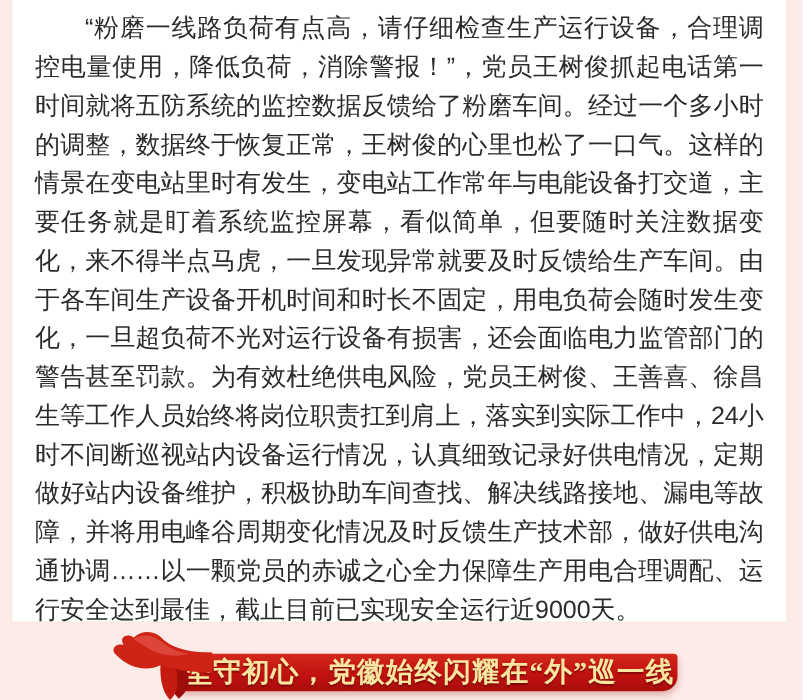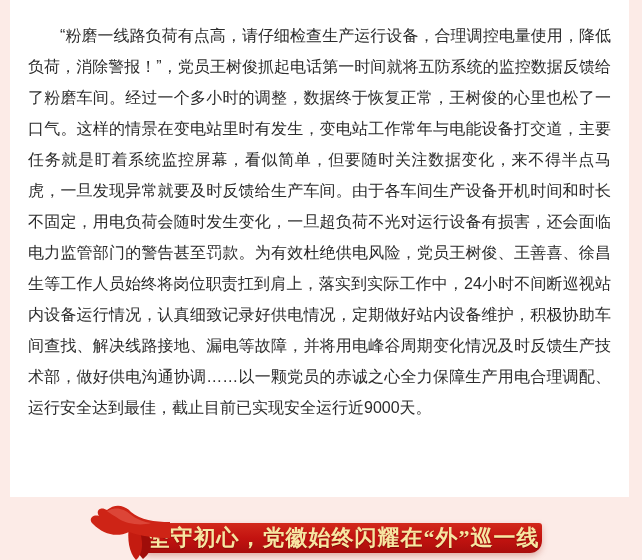--- a/index.html
+++ b/index.html
@@ -9,22 +9,22 @@
     overflow: hidden; position: relative;
     font-family: "Liberation Sans", sans-serif;
   }
   .card {
     position: absolute; left: 10px; top: 0;
     width: 619px; height: 497px;
     background: var(--card-bg, #ffffff);
   }
   .article-text {
     margin: 0;
-    padding: 20px 18px 0 18px;
-    font-size: 16px;
+    padding: 8px 18px 0 18px;
+    font-size: 20px;
     line-height: 31px;
     text-align: justify;
     text-indent: 2em;
     color: var(--text-color, #2b2b2b);
   }
   .banner {
     position: absolute; left: 145px; top: 523px;
     width: 397px; height: 30px;
     background: linear-gradient(180deg, #d2291b 0%, var(--banner-red, #c31310) 50%, #a90d0c 100%);
     border-radius: 3px 3px 12px 3px;

